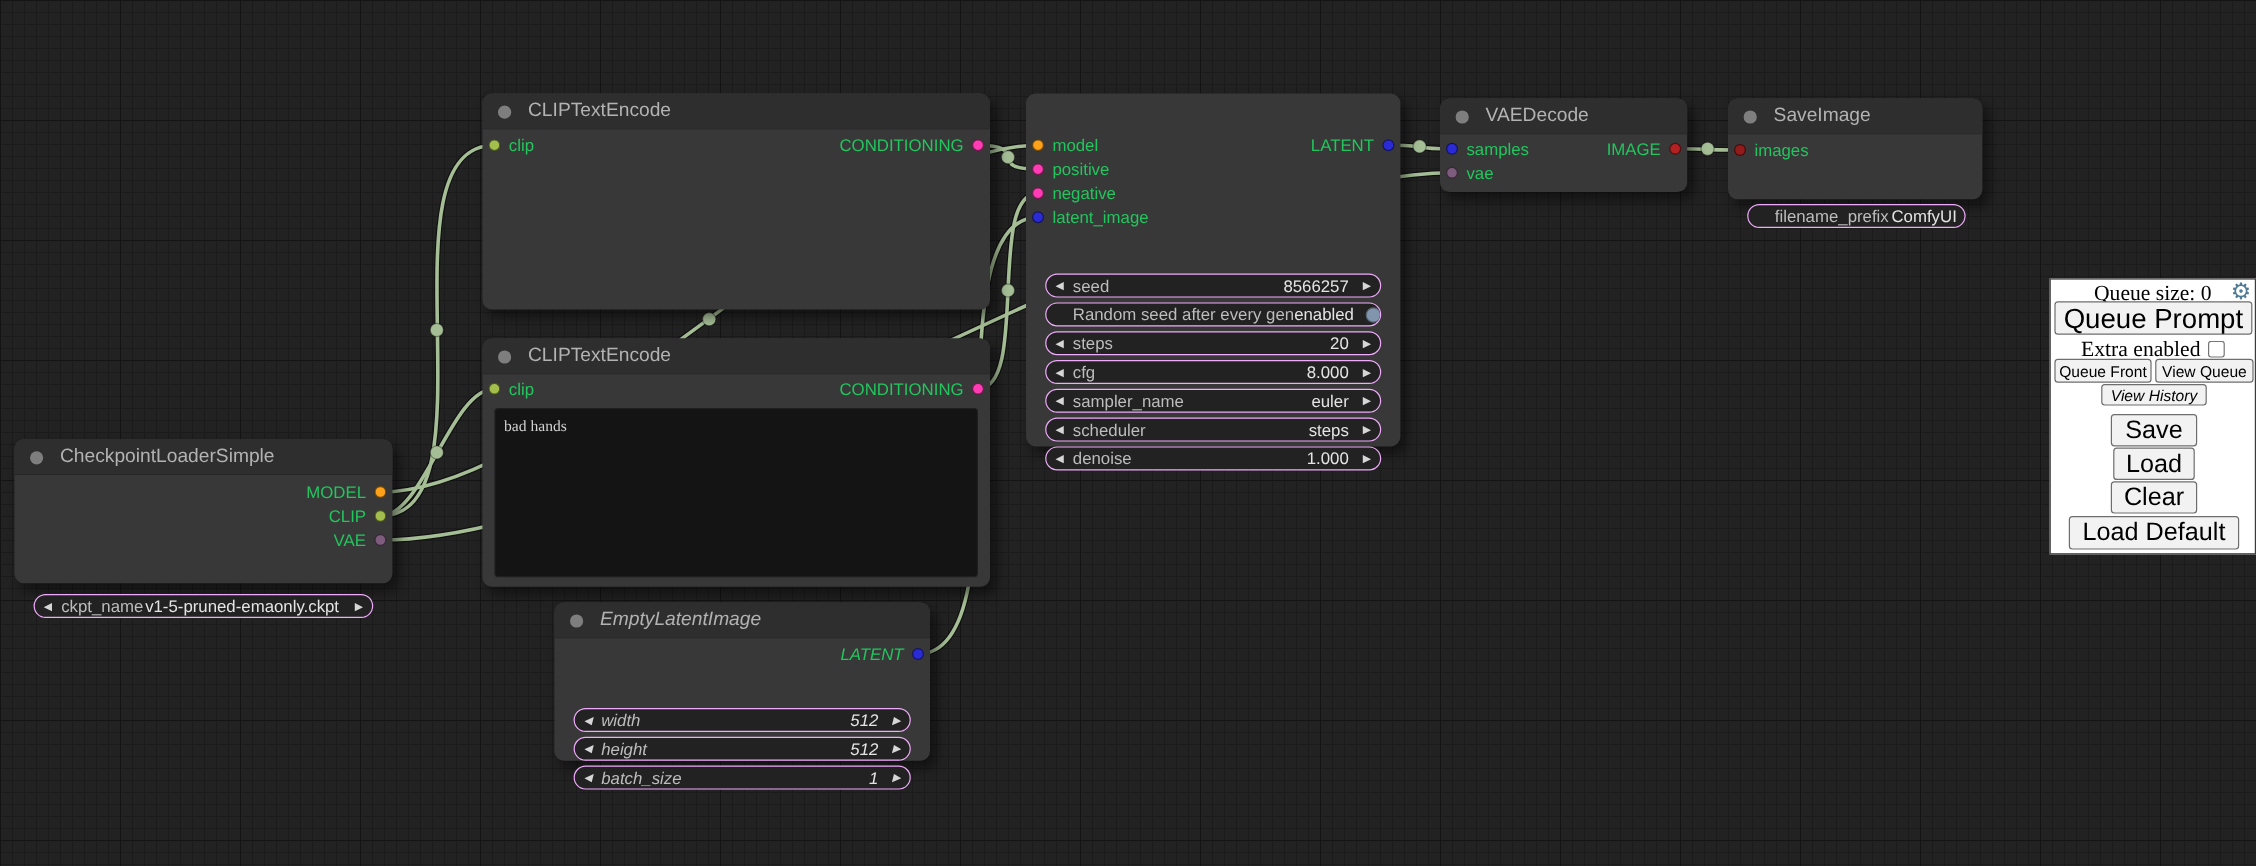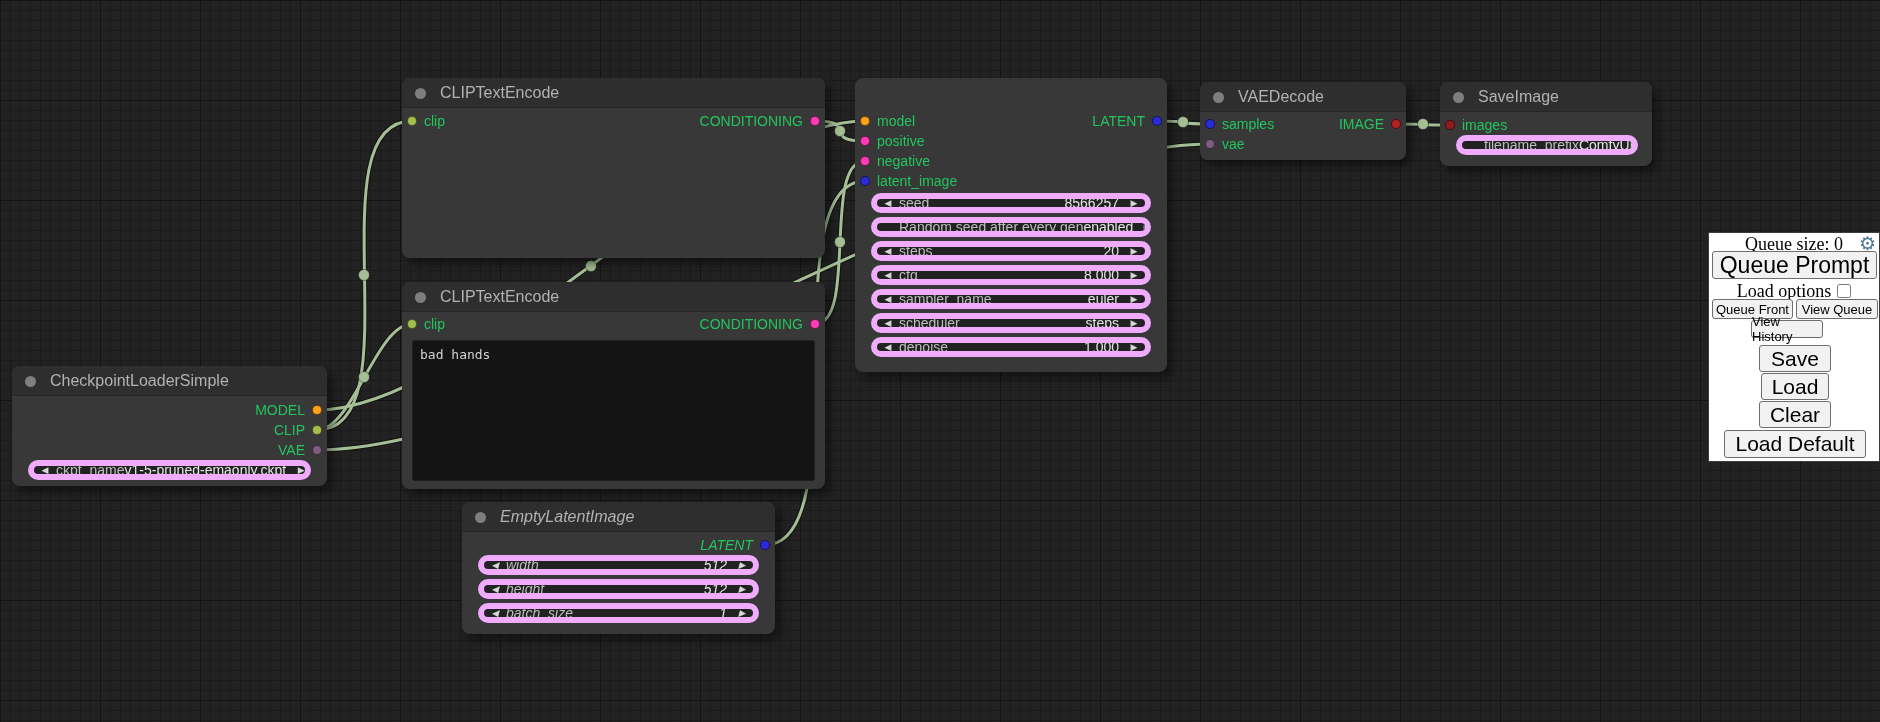--- a/index.html
+++ b/index.html
@@ -35,23 +35,23 @@
   .port-row.out { right:0; flex-direction:row-reverse; }
   .port-dot {
     width:10px; height:10px; border-radius:50%;
     border:1px solid rgba(0,0,0,0.55); flex:0 0 auto;
   }
   .port-row.in  .port-dot { margin-left:5px; margin-right:7px; }
   .port-row.out .port-dot { margin-right:5px; margin-left:7px; }
   .port-label { color:#22c55e; font-size:14px; white-space:nowrap; }
   .widget {
     position:absolute; height:20px; background:#222222;
-    border:6px solid #f0abfc; border-radius:10px;
+    border:1px solid #f0abfc; border-radius:10px;
     display:flex; align-items:center; color:#c4c4c4; font-size:14px;
-    overflow:hidden; white-space:nowrap;
+    overflow:hidden; white-space:nowrap;margin-top:35px;
   }
   .warrow { color:#d6d6d6; font-size:9px; width:22px; text-align:center; flex:0 0 auto; cursor:pointer; }
   .wlabel { color:#bdbdbd; flex:0 0 auto; }
   .wvalue { color:#e4e4e4; flex:1 1 auto; text-align:right; padding-right:4px; }
   .wvalue.center { text-align:center; }
   .toggle-dot { width:13px; height:13px; border-radius:50%; background:#8195ac; border:1px solid #56636f; margin:0 5px 0 6px; flex:0 0 auto; }
   .prompt-area {
     position:absolute; background:#141414; border:1px solid #1f1f1f; border-radius:3px;
     color:#d2d2d2; font-family:"DejaVu Sans Mono", monospace; font-size:13px;
     padding:5px 7px; resize:none; outline:none; line-height:1.35;
@@ -162,21 +162,21 @@
       <span>CLIPTextEncode</span>
     </div>
     <div class="port-row in" style="top:32px;">
       <span class="port-dot" style="background-color: rgb(163, 190, 76);"></span>
       <span class="port-label">clip</span>
     </div>
     <div class="port-row out" style="top:32px;">
       <span class="port-dot" style="background-color: rgb(255, 60, 179);"></span>
       <span class="port-label">CONDITIONING</span>
     </div>
-    <textarea class="prompt-area" style="left: 10px; top: 58px; width: 403px; height: 141px;" spellcheck="false">bad hands</textarea>
+    <textarea class="prompt-area" style="left: 10px; top: 58px; width: 403px; height: 141px; font-family: Liberation Serif, serif;" spellcheck="false">bad hands</textarea>
   </div>
 
   <div class="node" style="left:855px; top:78px; width:312px; height:294px;">
     <div class="port-row in" style="top:33px;">
       <span class="port-dot" style="background-color: rgb(255, 162, 26);"></span>
       <span class="port-label">model</span>
     </div>
     <div class="port-row in" style="top:53px;">
       <span class="port-dot" style="background-color: rgb(255, 60, 179);"></span>
       <span class="port-label">positive</span>
@@ -298,25 +298,25 @@
       <span class="wlabel" style="padding-left:22px;">filename_prefix</span>
       <span class="wvalue center">ComfyUI</span>
     </div>
   </div>
 
   <div id="menu">
     <div class="menu-label" style="top:1px;">Queue size: 0</div>
     <div id="gear">⚙</div>
     <div class="mbtn" style="left:3px; top:18px; width:165px; height:28px; font-size:23px;">Queue Prompt</div>
     <div id="extra-row">
-      <span style="font-family:'Liberation Serif', serif; font-size:18px;">Load options</span>
+      <span style="font-family:'Liberation Serif', serif; font-size:18px;">Extra enabled</span>
       <input type="checkbox" style="">
     </div>
     <div class="mbtn" style="left:3px; top:66px; width:81px; height:20px; font-size:13px;">Queue Front</div>
     <div class="mbtn" style="left:87px; top:66px; width:82px; height:20px; font-size:13px;">View Queue</div>
-    <div class="mbtn" style="left:42px; top:87px; width:72px; height:18px; font-size:13px;">View History</div>
+    <div class="mbtn" style="left:42px; top:87px; width:88px; height:18px; font-size:13px;font-style:italic;">View History</div>
     <div class="mbtn" style="left:50px; top:112px; width:72px; height:27px; font-size:21px;">Save</div>
     <div class="mbtn" style="left:52px; top:140px; width:68px; height:27px; font-size:21px;">Load</div>
     <div class="mbtn" style="left:50px; top:168px; width:72px; height:27px; font-size:21px;">Clear</div>
     <div class="mbtn" style="left:15px; top:197px; width:142px; height:28px; font-size:21px;">Load Default</div>
   </div>
 
 </div>
 
 </body></html>

